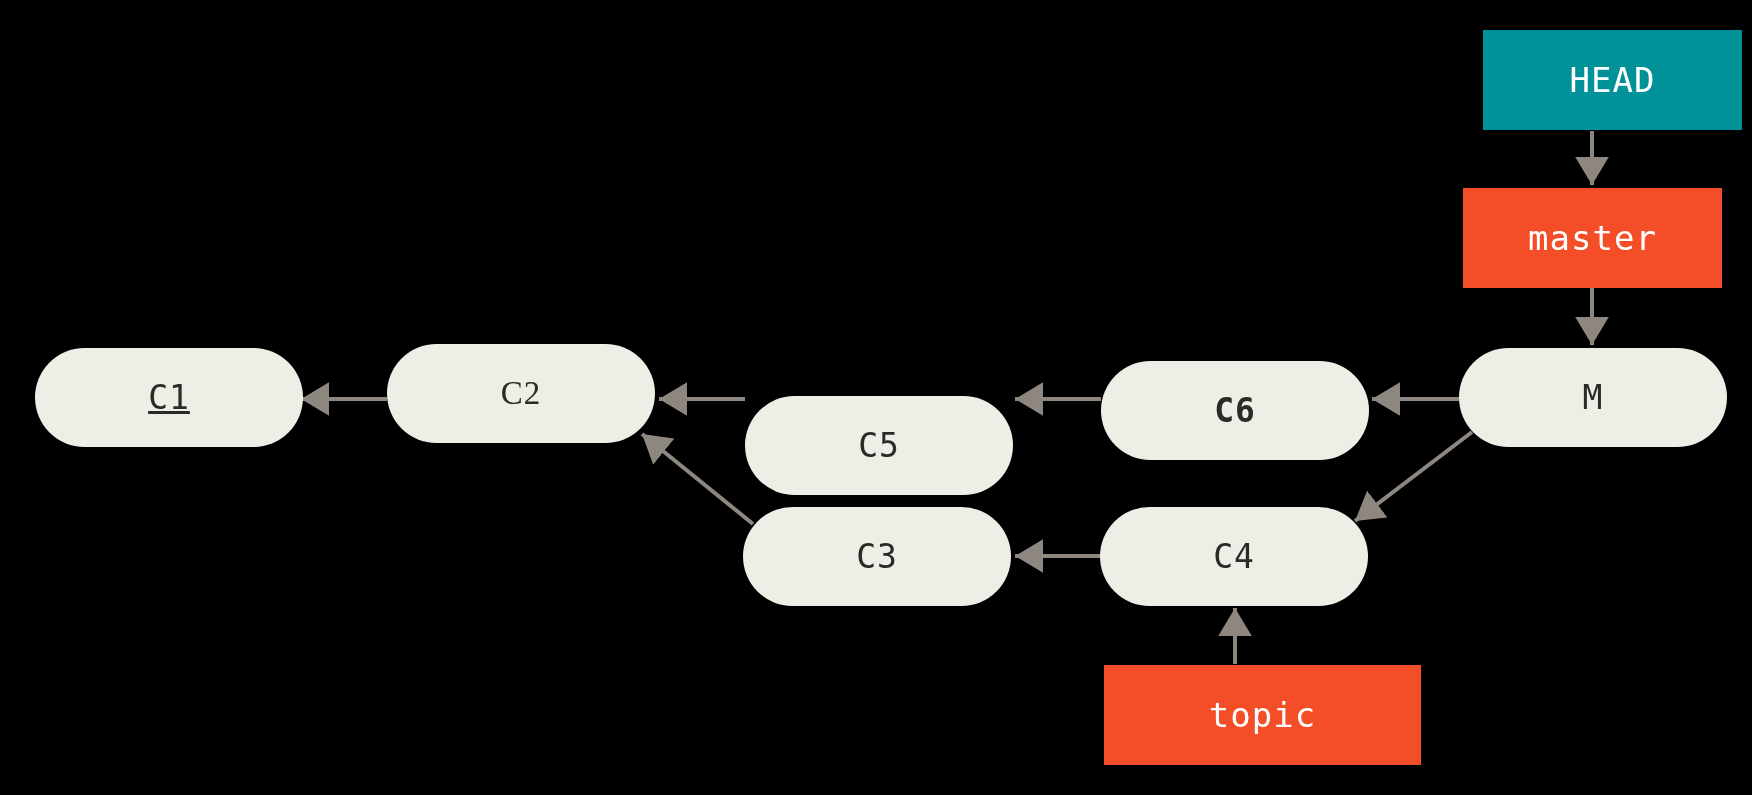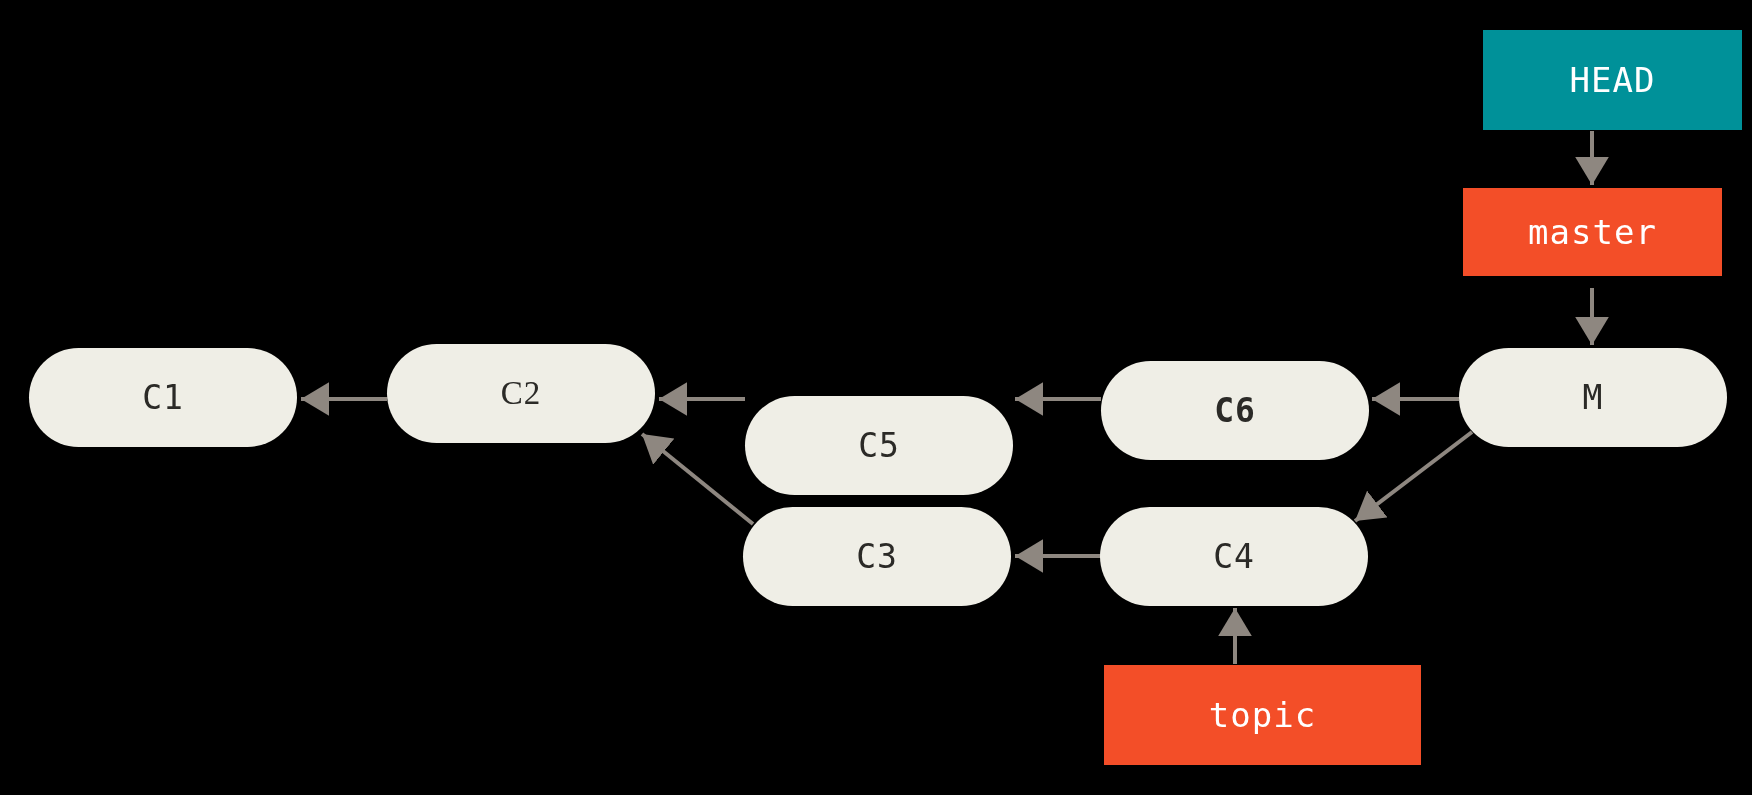--- a/index.html
+++ b/index.html
@@ -38,24 +38,24 @@
   .ref-box {
     position: absolute;
     display: flex;
     align-items: center;
     justify-content: center;
     color: #FFFFFF;
     font-size: 34px;
     letter-spacing: 1px;
   }
   .ref-head   { left: 1463px; top: 30px;  width: 259px; height: 100px; background: #009199; margin-left: 20px; }
-  .ref-master { left: 1463px; top: 188px; width: 259px; height: 88px; background: #F34E28; }
+  .ref-master { left: 1463px; top: 188px; width: 259px; height: 100px; background: #F34E28; }
   .ref-topic  { left: 1104px; top: 665px; width: 317px; height: 100px; background: #F34E28; text-align: center; }
 
-  .node-c1 { left: 29px;   top: 348px; }
+  .node-c1 { left: 35px;   top: 348px; text-decoration: underline; }
   .node-c2 { left: 387px;  top: 344px; font-family: Liberation Serif, serif; }
   .node-c5 { left: 745px;  top: 348px; margin-top: 48px; }
   .node-c6 { left: 1101px; top: 361px; font-weight: bold; }
   .node-m  { left: 1459px; top: 348px; }
   .node-c3 { left: 743px;  top: 507px; }
   .node-c4 { left: 1100px; top: 507px; }
 </style>
 </head>
 <body>
 

